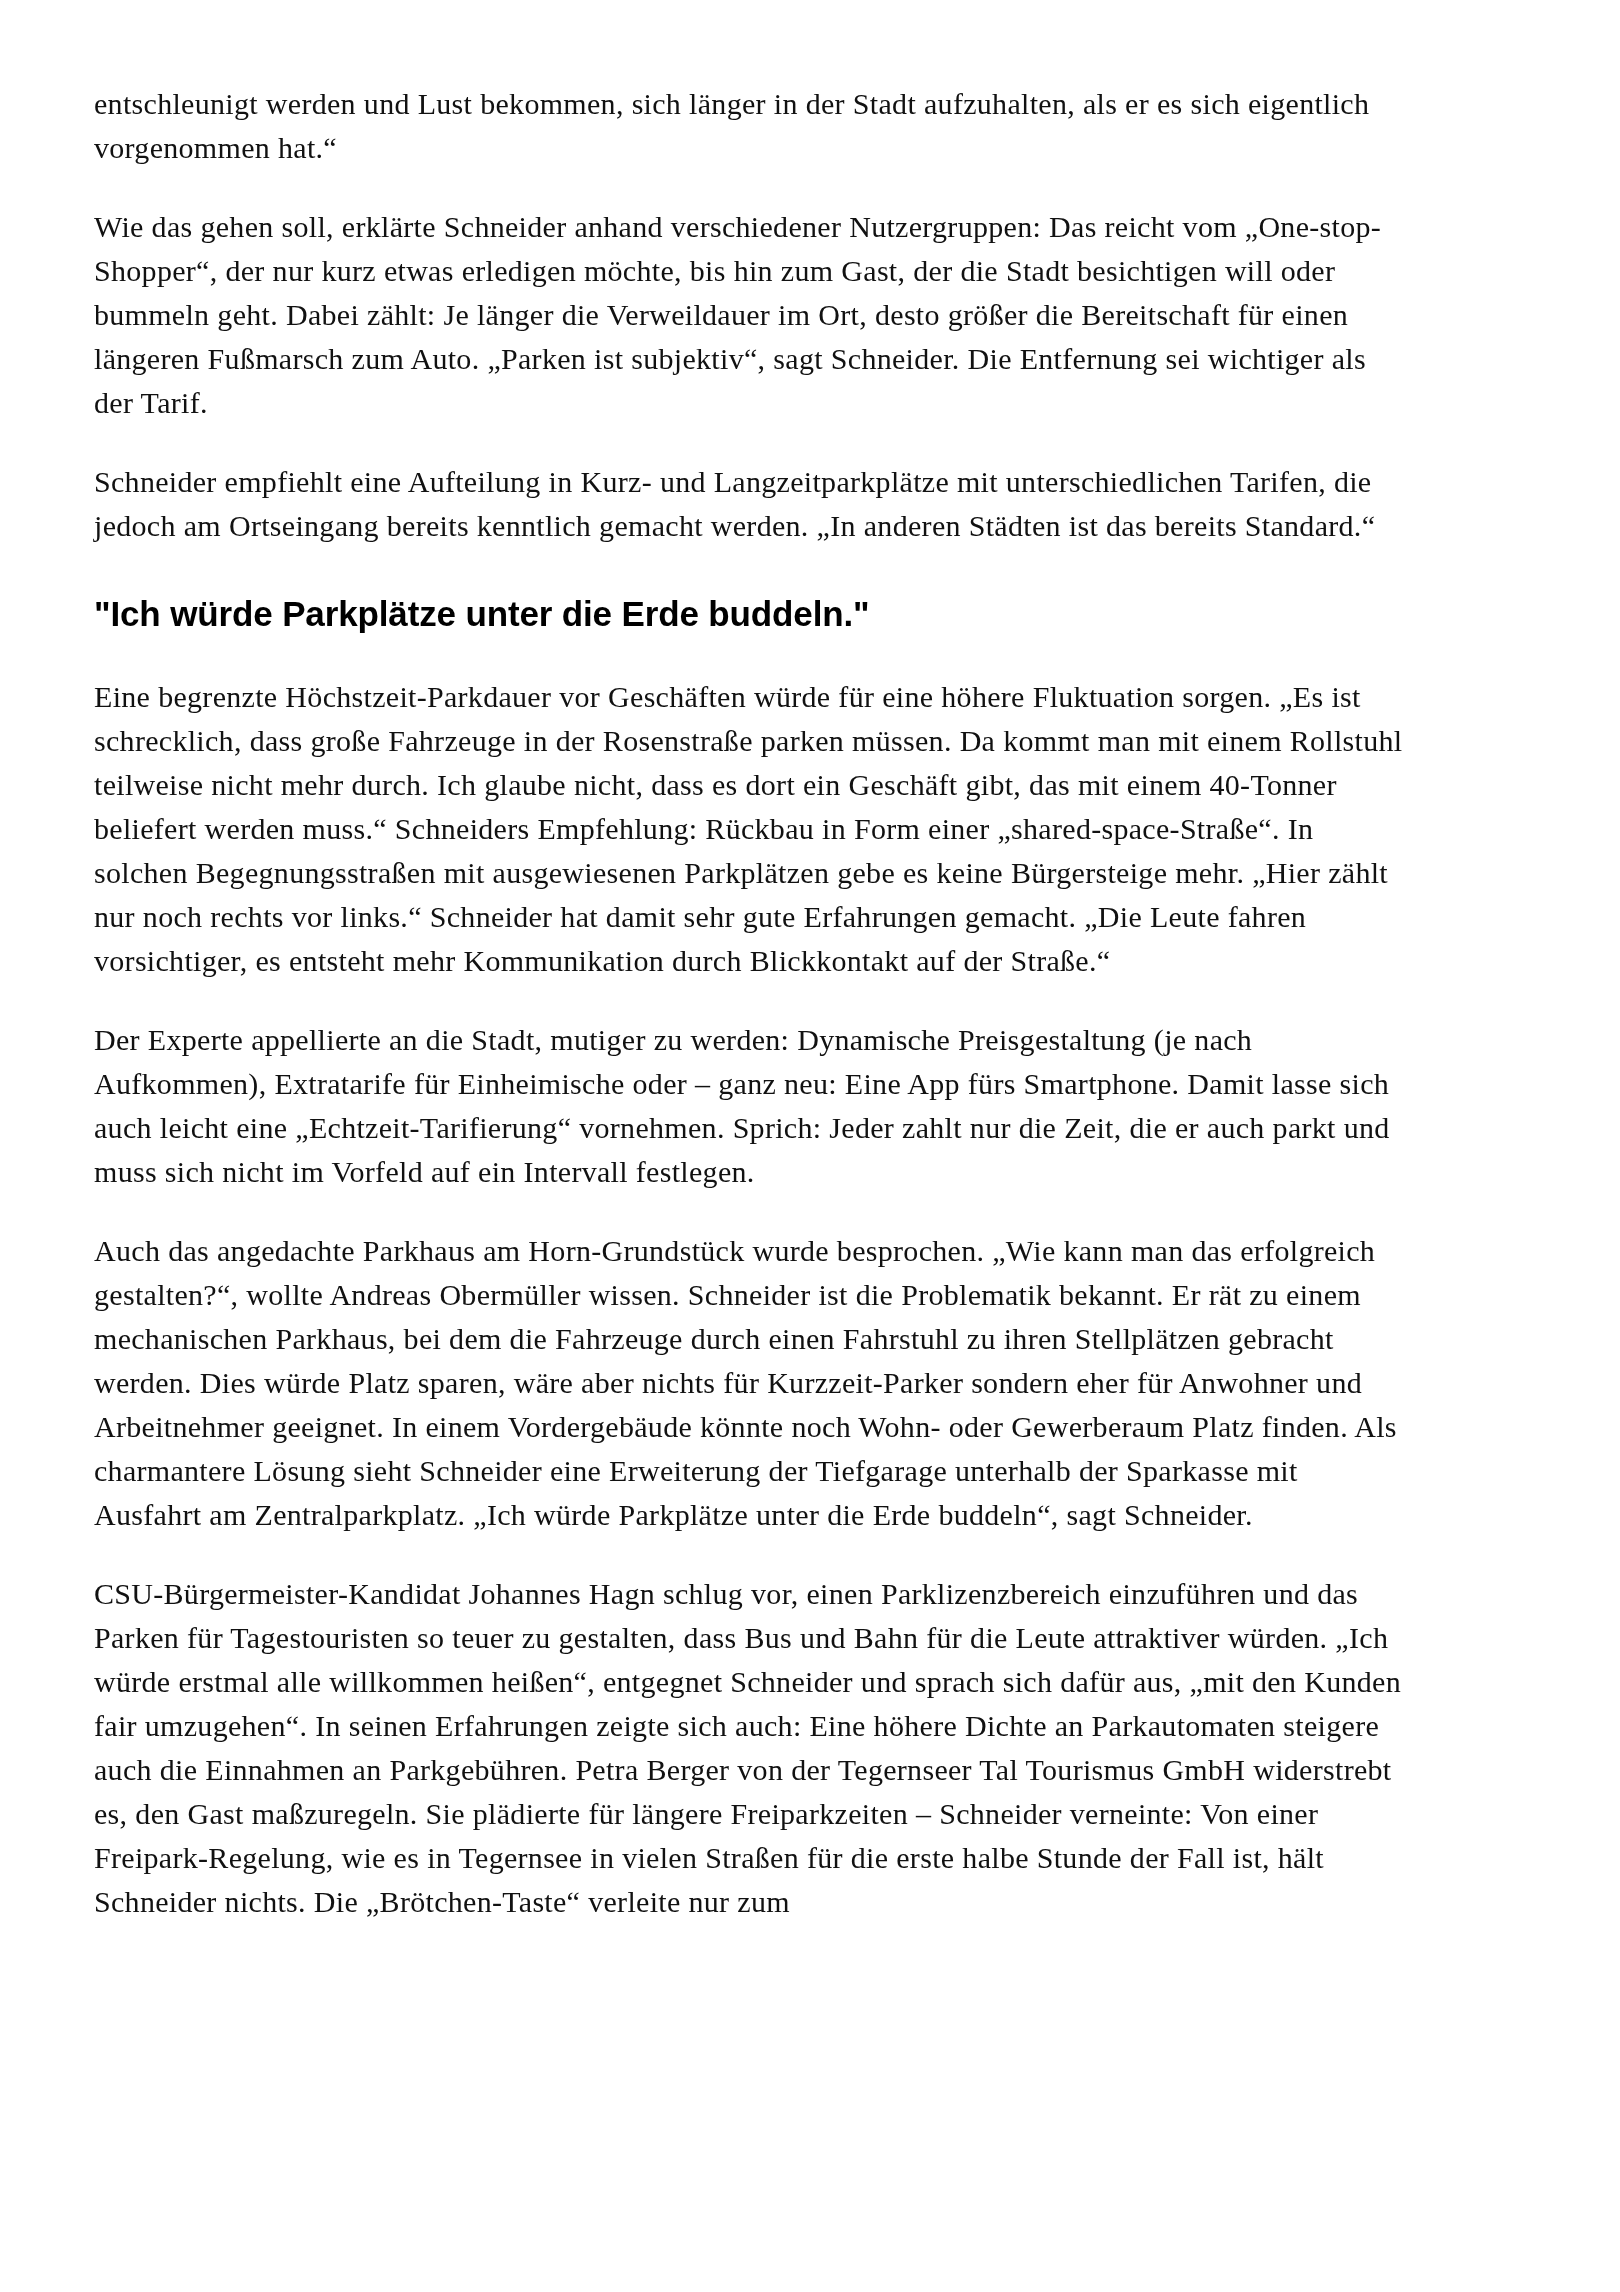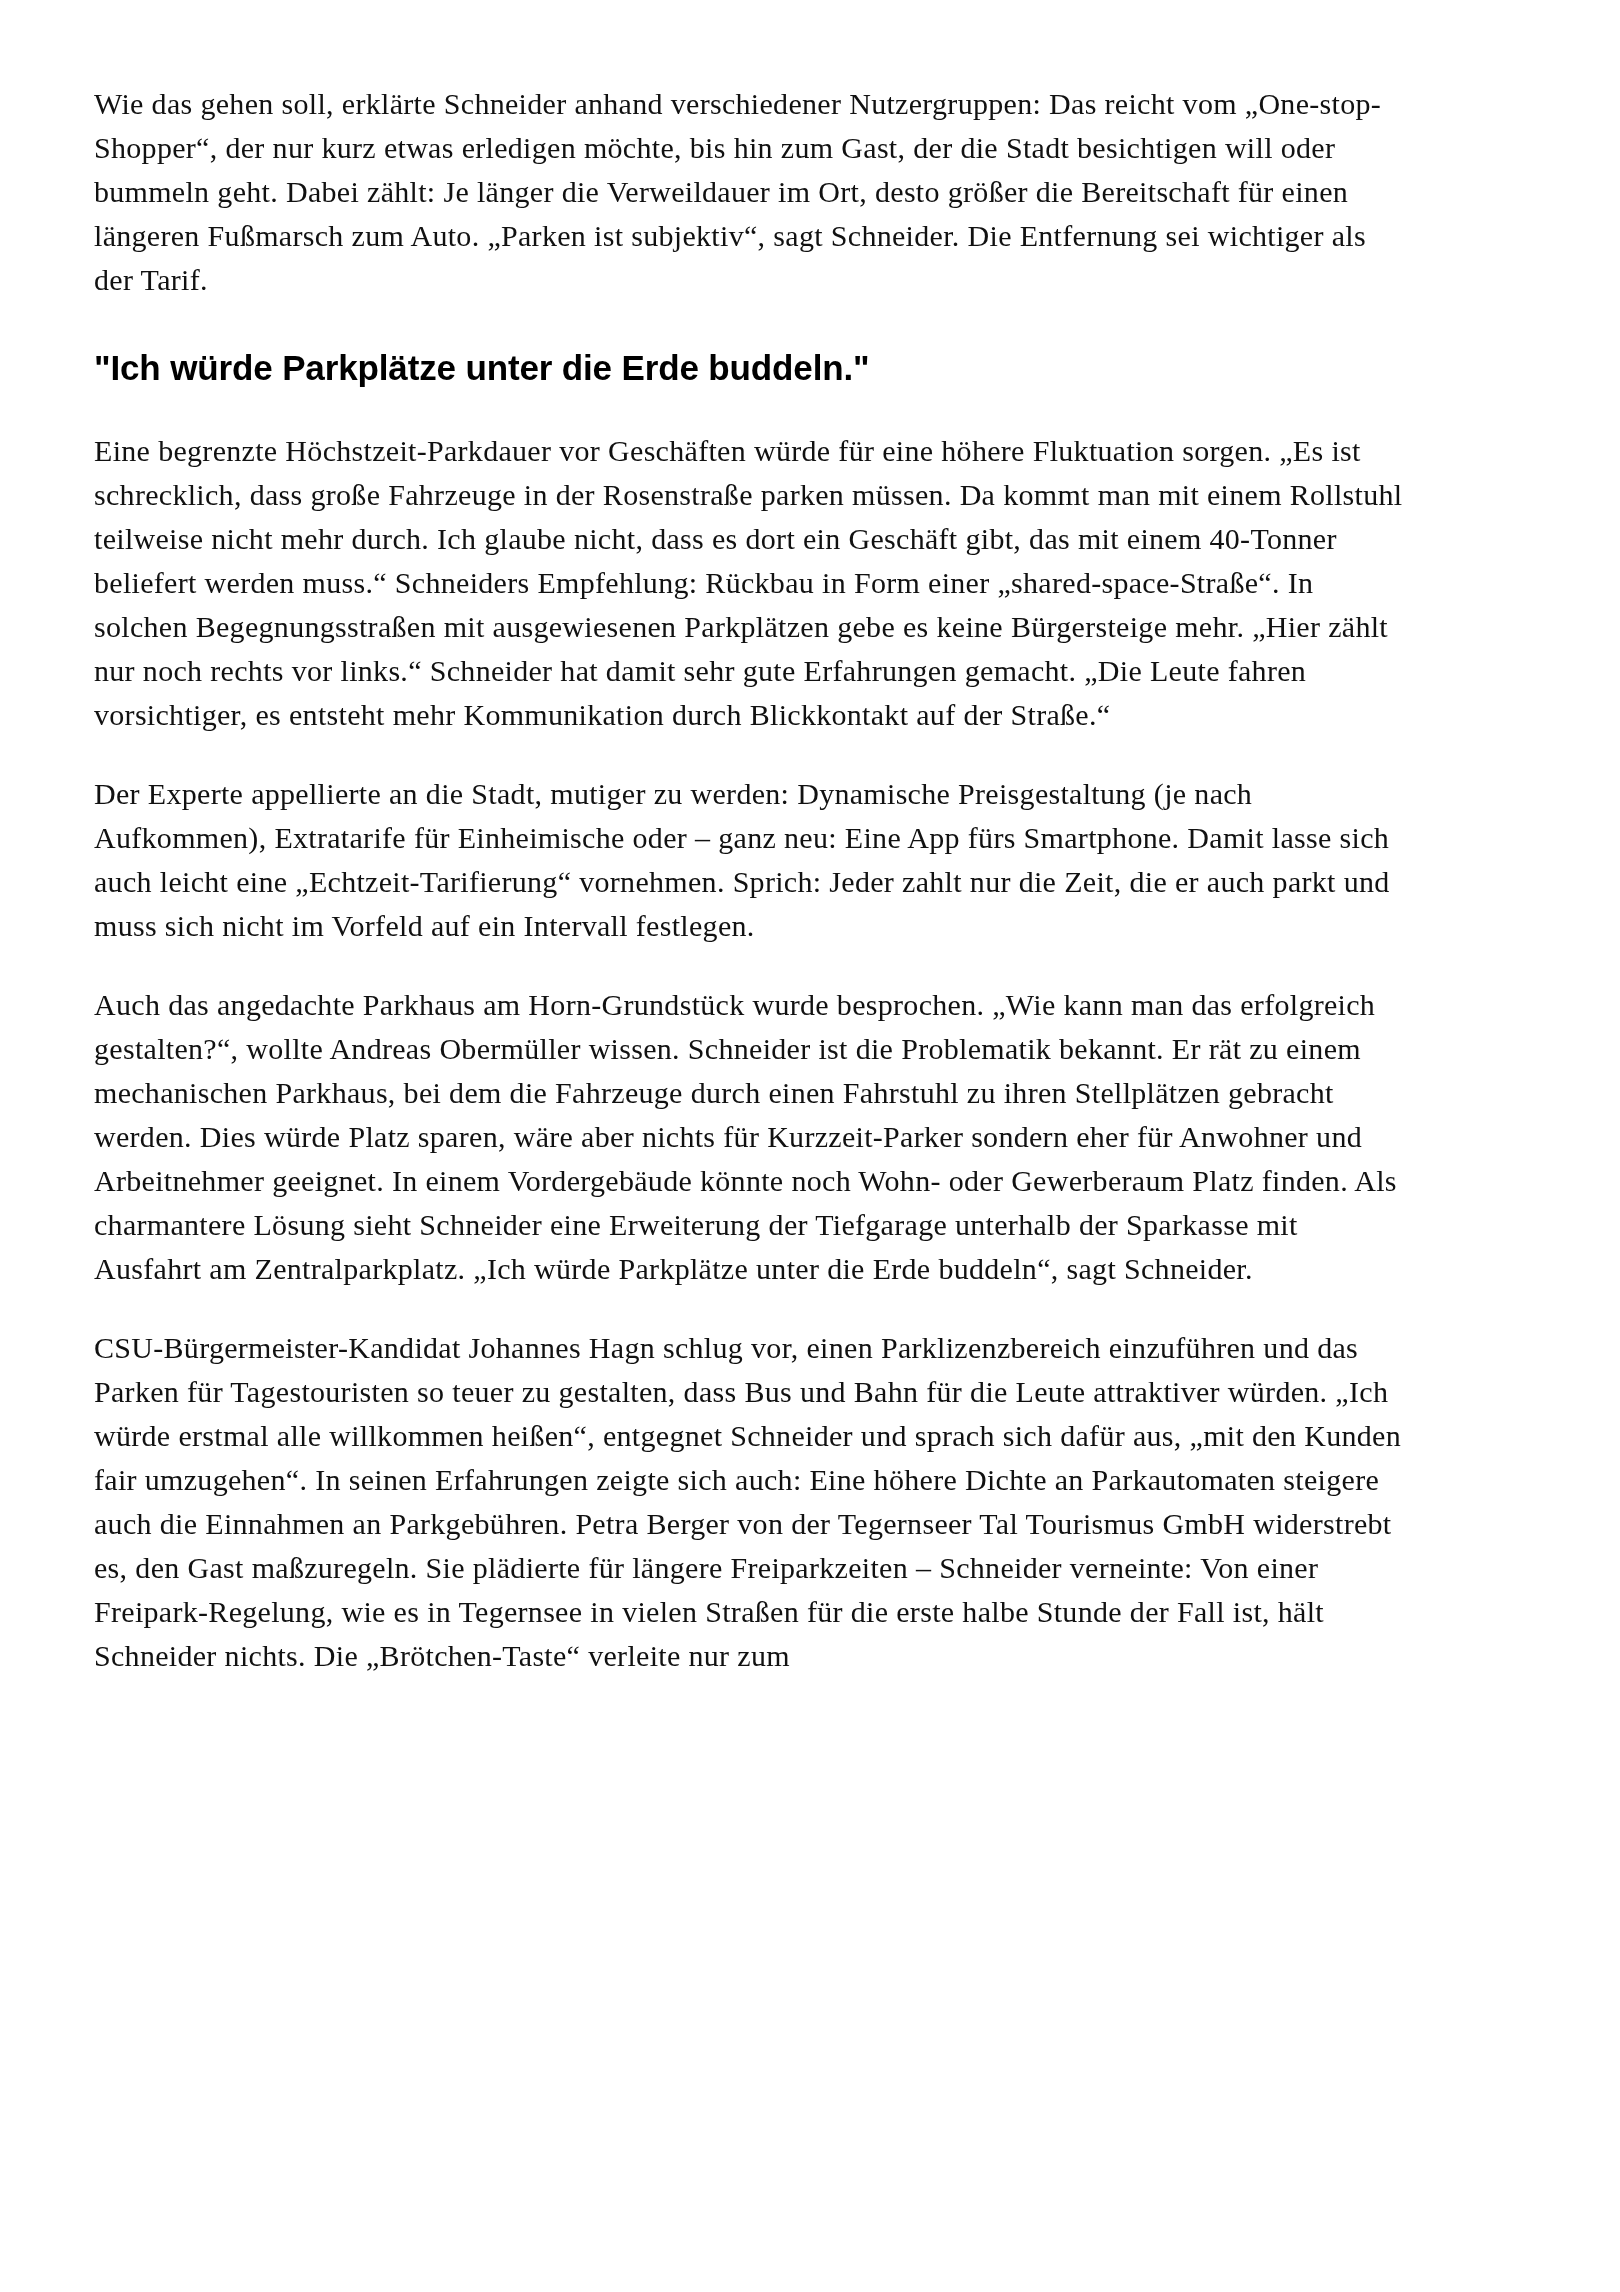--- a/index.html
+++ b/index.html
@@ -58,23 +58,25 @@
   .content {
     font-kerning: normal;
   }
 </style>
 </head>
 <body>
 
 <div class="page">
   <div class="content">
 
+    <p class="para">entschleunigt werden und Lust bekommen, sich länger in der Stadt aufzuhalten, als er es sich eigentlich vorgenommen hat.“</p>
 
     <p class="para">Wie das gehen soll, erklärte Schneider anhand verschiedener Nutzergruppen: Das reicht vom „One-stop-Shopper“, der nur kurz etwas erledigen möchte, bis hin zum Gast, der die Stadt besichtigen will oder bummeln geht. Dabei zählt: Je länger die Verweildauer im Ort, desto größer die Bereitschaft für einen längeren Fußmarsch zum Auto. „Parken ist subjektiv“, sagt Schneider. Die Entfernung sei wichtiger als der Tarif.</p>
 
+    <p class="para">Schneider empfiehlt eine Aufteilung in Kurz- und Langzeitparkplätze mit unterschiedlichen Tarifen, die jedoch am Ortseingang bereits kenntlich gemacht werden. „In anderen Städten ist das bereits Standard.“</p>
 
     <h2 class="section-heading">"Ich würde Parkplätze unter die Erde buddeln."</h2>
 
     <p class="para">Eine begrenzte Höchstzeit-Parkdauer vor Geschäften würde für eine höhere Fluktuation sorgen. „Es ist schrecklich, dass große Fahrzeuge in der Rosenstraße parken müssen. Da kommt man mit einem Rollstuhl teilweise nicht mehr durch. Ich glaube nicht, dass es dort ein Geschäft gibt, das mit einem 40-Tonner beliefert werden muss.“ Schneiders Empfehlung: Rückbau in Form einer „shared-space-Straße“. In solchen Begegnungsstraßen mit ausgewiesenen Parkplätzen gebe es keine Bürgersteige mehr. „Hier zählt nur noch rechts vor links.“ Schneider hat damit sehr gute Erfahrungen gemacht. „Die Leute fahren vorsichtiger, es entsteht mehr Kommunikation durch Blickkontakt auf der Straße.“</p>
 
     <p class="para">Der Experte appellierte an die Stadt, mutiger zu werden: Dynamische Preisgestaltung (je nach Aufkommen), Extratarife für Einheimische oder – ganz neu: Eine App fürs Smartphone. Damit lasse sich auch leicht eine „Echtzeit-Tarifierung“ vornehmen. Sprich: Jeder zahlt nur die Zeit, die er auch parkt und muss sich nicht im Vorfeld auf ein Intervall festlegen.</p>
 
     <p class="para">Auch das angedachte Parkhaus am Horn-Grundstück wurde besprochen. „Wie kann man das erfolgreich gestalten?“, wollte Andreas Obermüller wissen. Schneider ist die Problematik bekannt. Er rät zu einem mechanischen Parkhaus, bei dem die Fahrzeuge durch einen Fahrstuhl zu ihren Stellplätzen gebracht werden. Dies würde Platz sparen, wäre aber nichts für Kurzzeit-Parker sondern eher für Anwohner und Arbeitnehmer geeignet. In einem Vordergebäude könnte noch Wohn- oder Gewerberaum Platz finden. Als charmantere Lösung sieht Schneider eine Erweiterung der Tiefgarage unterhalb der Sparkasse mit Ausfahrt am Zentralparkplatz. „Ich würde Parkplätze unter die Erde buddeln“, sagt Schneider.</p>
 
     <p class="para">CSU-Bürgermeister-Kandidat Johannes Hagn schlug vor, einen Parklizenzbereich einzuführen und das Parken für Tagestouristen so teuer zu gestalten, dass Bus und Bahn für die Leute attraktiver würden. „Ich würde erstmal alle willkommen heißen“, entgegnet Schneider und sprach sich dafür aus, „mit den Kunden fair umzugehen“. In seinen Erfahrungen zeigte sich auch: Eine höhere Dichte an Parkautomaten steigere auch die Einnahmen an Parkgebühren. Petra Berger von der Tegernseer Tal Tourismus GmbH widerstrebt es, den Gast maßzuregeln. Sie plädierte für längere Freiparkzeiten – Schneider verneinte: Von einer Freipark-Regelung, wie es in Tegernsee in vielen Straßen für die erste halbe Stunde der Fall ist, hält Schneider nichts. Die „Brötchen-Taste“ verleite nur zum</p>

